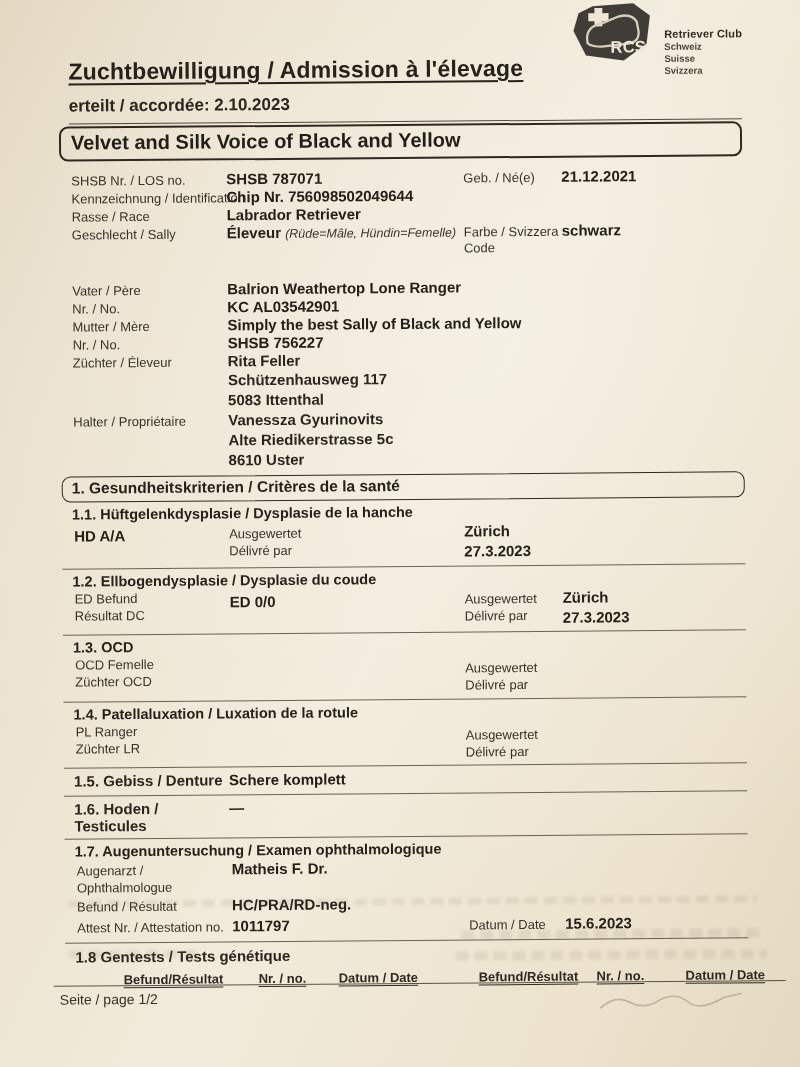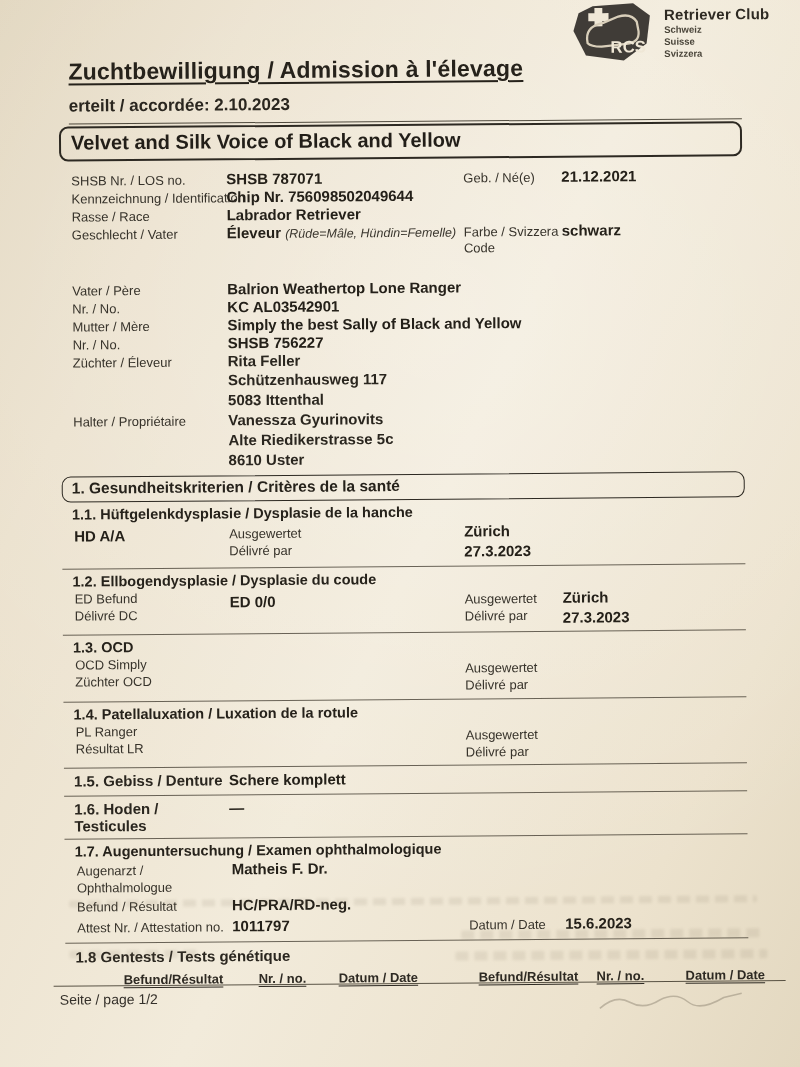--- a/index.html
+++ b/index.html
@@ -18,21 +18,21 @@
   }
   .content{
     position:absolute;inset:0;
     padding:0 55px 0 62px;
     transform:rotate(-0.45deg);
     transform-origin:400px 520px;
   }
   
   .logo-row{position:absolute;top:4px;left:572px;display:flex;gap:8px;}
   .logo-mark{width:88px;height:62px;flex:0 0 auto;}
-  .logo-text .club{font-size:15px;font-weight:700;color:#2e2a23;margin-top:4px;letter-spacing:.2px;}
+  .logo-text .club{font-size:11px;font-weight:700;color:#2e2a23;margin-top:26px;letter-spacing:.2px;}
   .logo-text .lang{font-size:9.5px;font-weight:700;color:#4a453a;line-height:1.18;margin-top:1px;}
   
   .title{
     margin:56px 0 0 10px;font-size:23px;font-weight:700;letter-spacing:.2px;
     text-decoration:underline;text-decoration-thickness:2px;text-underline-offset:4px;
     color:#26221b;
   }
   .issued{margin:11px 0 0 10px;font-size:17px;font-weight:700;}
   .rule1{height:0;border:none;border-top:1.6px solid rgba(62,56,44,.9);margin:7px 0 0 10px;}
   .name-box{
@@ -116,21 +116,21 @@
       </div>
       <div class="row">
         <span class="lab">Kennzeichnung / Identification</span>
         <span class="val" style="grid-column:2/-1">Chip Nr. 756098502049644</span>
       </div>
       <div class="row">
         <span class="lab">Rasse / Race</span>
         <span class="val" style="grid-column:2/-1">Labrador Retriever</span>
       </div>
       <div class="row">
-        <span class="lab">Geschlecht / Vater</span>
+        <span class="lab">Geschlecht / Sally</span>
         <span class="val"><b>Éleveur</b> <span class="note">(Rüde=Mâle, Hündin=Femelle)</span></span>
         <span class="lab mini"><span>Farbe / Svizzera</span><br><span>Code</span></span>
         <span class="val">schwarz</span>
       </div>
       <div class="gap8"></div>
       <div class="row">
         <span class="lab">Vater / Père</span>
         <span class="val" style="grid-column:2/-1">Balrion Weathertop Lone Ranger</span>
       </div>
       <div class="row">
@@ -170,41 +170,41 @@
       <div class="subgrid">
         <span class="val2" style="padding-top:3px">HD A/A</span>
         <span class="lab2" style="padding-top:3px"><span>Ausgewertet</span><br><span>Délivré par</span></span>
         <span class="val2" style="padding-top:1px"><span>Zürich</span><br><span>27.3.2023</span></span>
       </div>
     </div>
 
     <div class="sub" style="min-height:53px">
       <h3>1.2. Ellbogendysplasie / Dysplasie du coude</h3>
       <div class="subgrid">
-        <span class="lab2"><span>ED Befund</span><br><span>Délivré DC</span></span>
+        <span class="lab2"><span>ED Befund</span><br><span>Résultat DC</span></span>
         <span class="val2" style="padding-top:3px">ED 0/0</span>
         <span class="lab2" style="padding-top:3px"><span>Ausgewertet</span><br><span>Délivré par</span></span>
         <span class="val2" style="padding-top:1px"><span>Zürich</span><br><span>27.3.2023</span></span>
       </div>
     </div>
 
     <div class="sub" style="min-height:49px">
       <h3>1.3. OCD</h3>
       <div class="subgrid">
-        <span class="lab2"><span>OCD Simply</span><br><span>Züchter OCD</span></span>
+        <span class="lab2"><span>OCD Femelle</span><br><span>Züchter OCD</span></span>
         <span class="val2"></span>
         <span class="lab2" style="padding-top:6px"><span>Ausgewertet</span><br><span>Délivré par</span></span>
         <span class="val2"><span></span><br><span></span></span>
       </div>
     </div>
 
     <div class="sub" style="min-height:50px">
       <h3>1.4. Patellaluxation / Luxation de la rotule</h3>
       <div class="subgrid">
-        <span class="lab2"><span>PL Ranger</span><br><span>Résultat LR</span></span>
+        <span class="lab2"><span>PL Ranger</span><br><span>Züchter LR</span></span>
         <span class="val2"></span>
         <span class="lab2" style="padding-top:6px"><span>Ausgewertet</span><br><span>Délivré par</span></span>
         <span class="val2"><span></span><br><span></span></span>
       </div>
     </div>
 
     <div class="sub" style="min-height:18px">
       <div class="inlinegrid">
         <span class="h">1.5. Gebiss / Denture</span>
         <span class="val2">Schere komplett</span>

